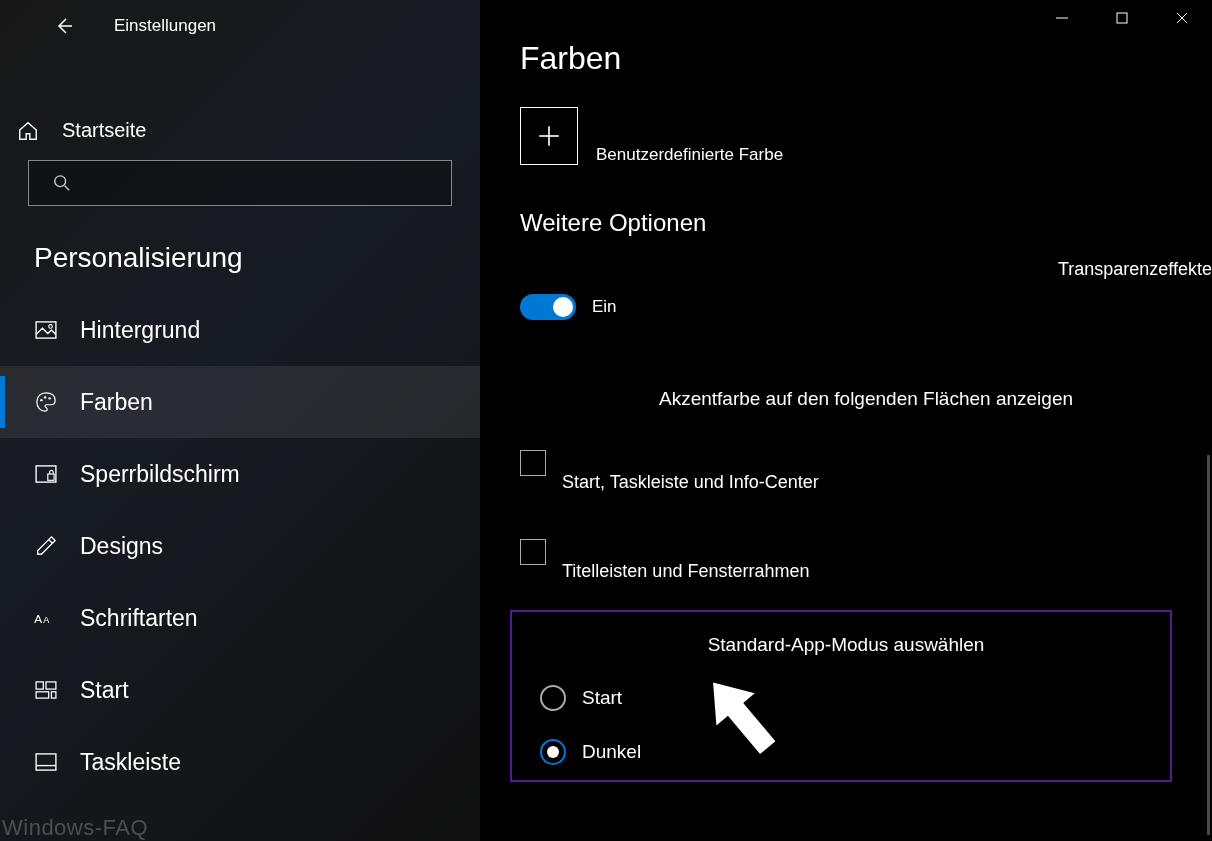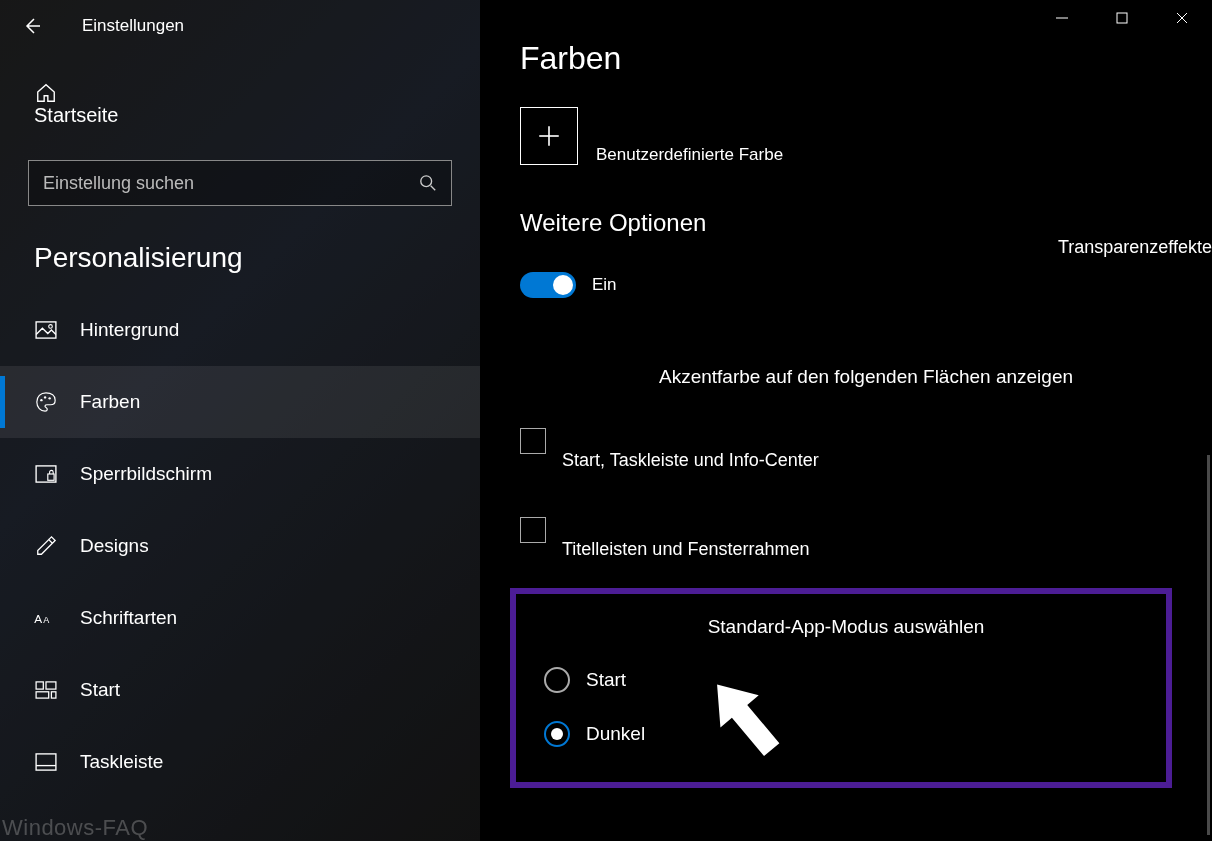--- a/index.html
+++ b/index.html
@@ -10,66 +10,66 @@
   
   .titlebar { position: absolute; top: 0; right: 0; height: 36px; display: flex; }
   .titlebar .ctl { width: 60px; height: 36px; display: flex; align-items: center; justify-content: center; cursor: default; }
   .titlebar .ctl svg { width: 14px; height: 14px; }
 
   
   .sidebar { width: 480px; height: 100%; background: linear-gradient(135deg, rgba(40,40,40,0.9), rgba(60,70,90,0.6) 40%, rgba(30,30,30,0.9)); position: relative; }
   .sidebar::before { content:""; position:absolute; inset:0; background: rgba(0,0,0,0.35); }
   .sidebar > * { position: relative; }
 
-  .back-row { display:flex; align-items:center; height:52px; padding-left:22px; }
+  .back-row { display:flex; align-items:center; height:52px; padding-left:54px; }
   .back-btn { width:32px; display:flex; align-items:center; }
   .app-title { font-size:17px; margin-left:28px; font-weight:400; color:#fff; }
 
-  .home-row { display:flex; align-items:flex-start; height:60px; padding-left:34px; margin-top:30px;flex-direction:column; }
+  .home-row { display:flex; align-items:flex-end; height:60px; padding-left:16px; margin-top:30px; }
   .home-row .ico { width:24px; display:flex; align-items:center; justify-content:center; margin-right:22px; }
   .home-row .lbl { font-size:20px; }
 
   .search-wrap { margin:18px 28px 0 28px; border:1px solid #888; height:46px; display:flex; align-items:center; padding:0 14px; background: rgba(0,0,0,0.25); }
   .search-wrap input { flex:1; background:transparent; border:none; outline:none; color:#ccc; font-size:18px; }
   .search-wrap input::placeholder { color:#bbb; }
   .search-ico { width:18px; height:18px; margin-left:10px; }
 
   .cat-title { font-size:28px; font-weight:400; margin:36px 0 20px 34px; }
 
   .nav { list-style:none; margin-top:20px; }
   .nav li { display:flex; align-items:center; height:72px; padding-left:34px; cursor:default; }
   .nav li .ico { width:24px; display:flex; align-items:center; justify-content:center; margin-right:22px; }
-  .nav li .lbl { font-size:19px; }
+  .nav li .lbl { font-size:23px; }
   .nav li.active { background: rgba(255,255,255,0.08); position:relative; }
   .nav li.active::before { content:""; position:absolute; left:0; top:10px; bottom:10px; width:5px; background:#0078d4; }
 
   
   .main { flex:1; background:#000; padding:40px 0 0 40px; position:relative; overflow: hidden; }
   .page-title { font-size:32px; font-weight:400; margin-bottom:30px; }
 
   .custom-row { display:flex; align-items:flex-end; margin-bottom:44px; }
   .plus-box { width:58px; height:58px; border:1.5px solid #fff; display:flex; align-items:center; justify-content:center; margin-right:18px; }
   .plus-box svg { width:26px; height:26px; }
   .custom-row .txt { font-size:17px; }
 
-  .section-h { font-size:24px; font-weight:400; }
+  .section-h { font-size:24px; font-weight:400; margin-bottom:22px; }
   .setting-lbl { font-size:18px; margin-bottom:14px;text-align:right; }
 
   .toggle-row { display:flex; align-items:center; margin-bottom:68px; }
   .toggle { width:56px; height:26px; border-radius:13px; background:#0078d4; position:relative; margin-right:16px; }
   .toggle .knob { position:absolute; right:3px; top:3px; width:20px; height:20px; border-radius:50%; background:#fff; }
   .toggle-state { font-size:17px; }
 
   .sub-h { font-size:19px; margin:6px 0 22px 0;text-align:center; }
 
   .check-row { display:flex; align-items:center; margin-bottom:28px; }
   .checkbox { width:26px; height:26px; border:1.5px solid #aaa; margin-right:16px; }
   .check-row .txt { font-size:18px;margin-top:40px; }
 
-  .highlight-box { border:6px solid #4c1d95; padding:16px 18px 28px 18px; margin:18px 40px 0 -10px; position:relative; }
+  .highlight-box { border:2px solid #4c1d95; padding:16px 18px 8px 18px; margin:18px 40px 0 -10px; position:relative; }
   .highlight-box .sub-h { margin-left:10px; }
 
   .radio-row { display:flex; align-items:center; margin:14px 0 0 10px; height:40px; }
   .radio { width:26px; height:26px; border-radius:50%; border:2px solid #aaa; margin-right:16px; display:flex; align-items:center; justify-content:center; }
   .radio.selected { border-color:#0078d4; }
   .radio.selected::after { content:""; width:12px; height:12px; border-radius:50%; background:#fff; }
   .radio-row .txt { font-size:19px; }
 
   .arrow-annot { position:absolute; left:170px; bottom:8px; }
 
@@ -96,21 +96,20 @@
     <div class="home-row">
       <div class="ico">
         <svg width="22" height="22" viewBox="0 0 24 24">
             <path d="M3 11 L12 3 L21 11 V21 H14 V15 H10 V21 H3 Z" stroke="#fff" stroke-width="1.5" fill="none"></path>
           </svg>
       </div>
       <div class="lbl">Startseite</div>
     </div>
 
     <div class="search-wrap">
-      <input type="text" placeholder="Einstellung suchen" style="">
       <svg class="search-ico" viewBox="0 0 20 20">
           <circle cx="8" cy="8" r="6" stroke="#ccc" stroke-width="1.5" fill="none"></circle>
           <line x1="13" y1="13" x2="18" y2="18" stroke="#ccc" stroke-width="1.5"></line>
         </svg>
     </div>
 
     <div class="cat-title">Personalisierung</div>
 
     <ul class="nav">
       <li>

